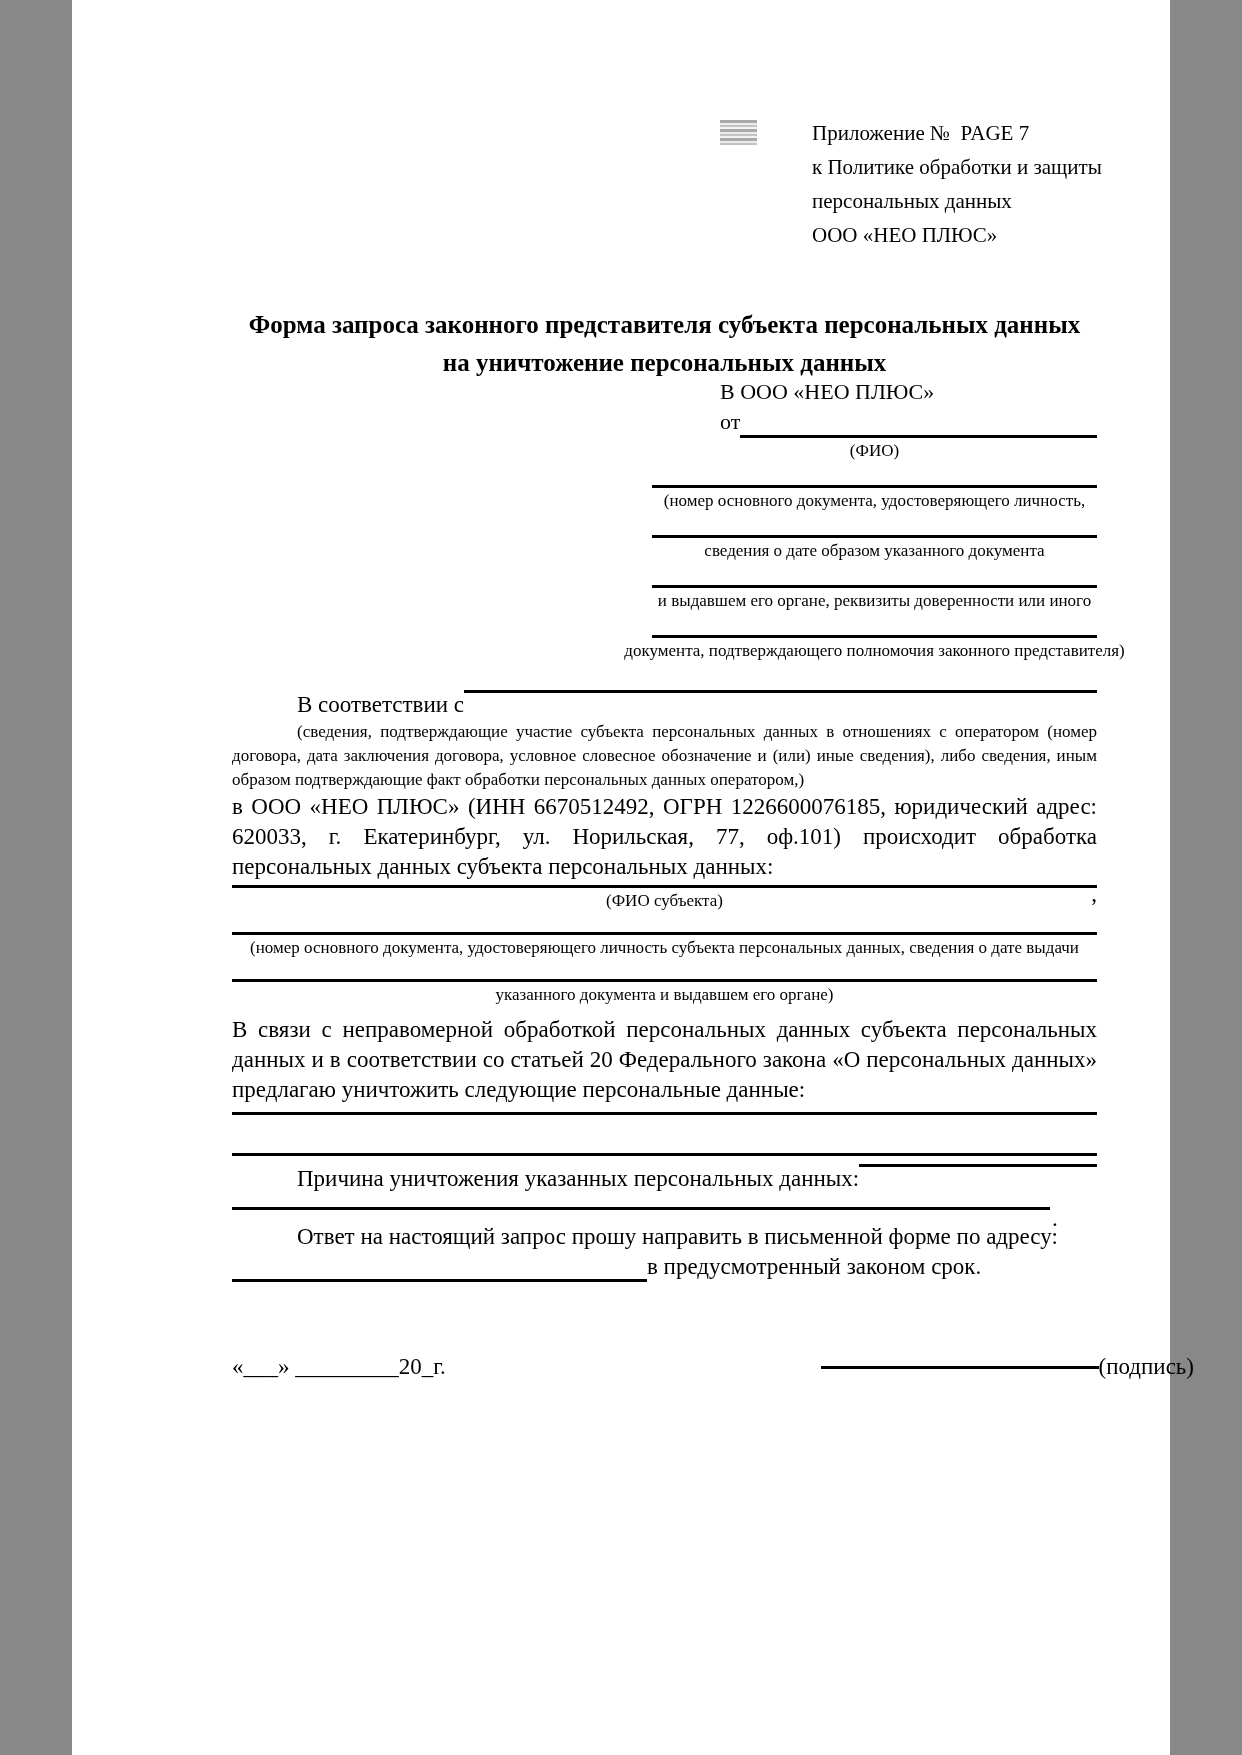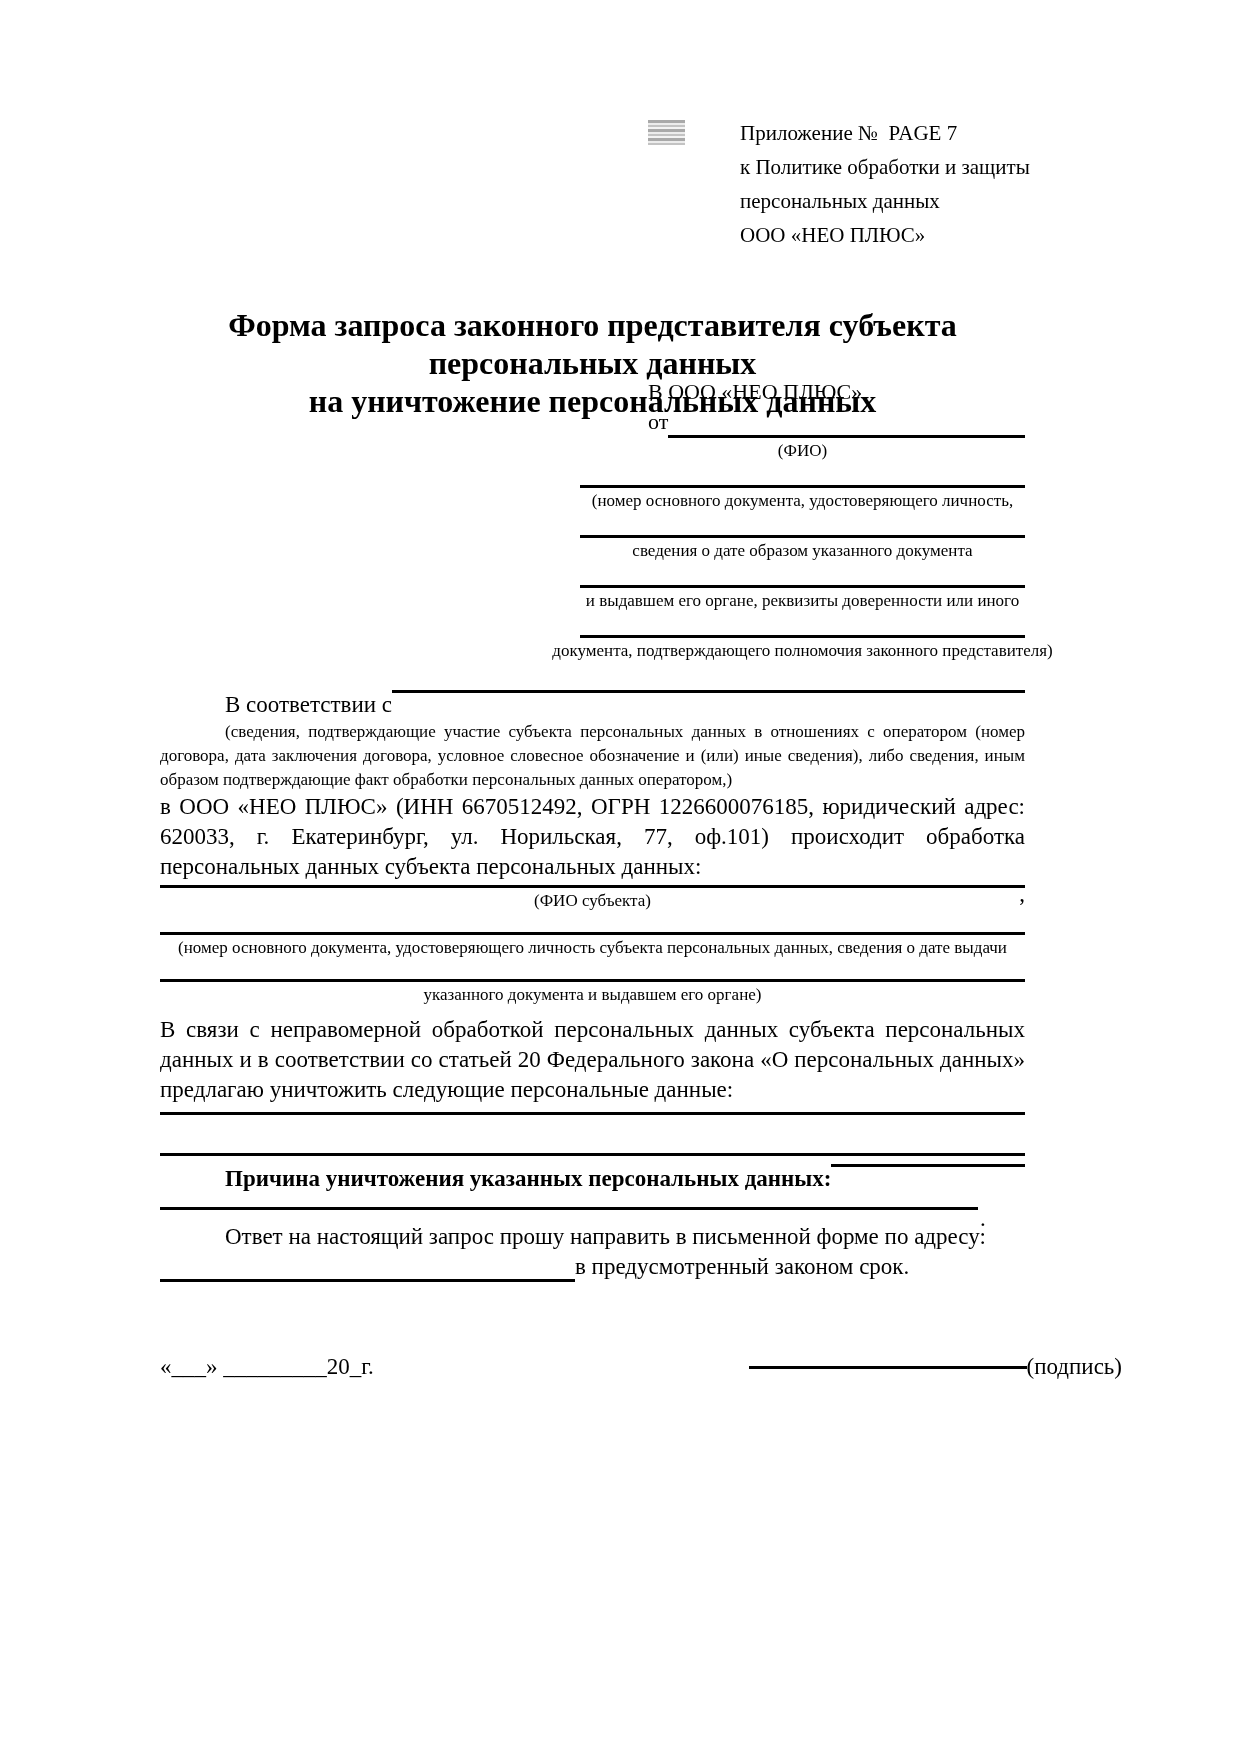--- a/index.html
+++ b/index.html
@@ -1,19 +1,19 @@
 <!DOCTYPE html>
 <html><head>
 <meta charset="utf-8">
 <style>
   * { margin:0; padding:0; box-sizing:border-box; }
   html,body { background:#888; }
   .page {
     position:relative;
-    width:1242px; height:1755px;
+    width:1098px; height:1755px;
     margin:0 auto;
     background:#ffffff;
     color:#000;
     font-family:"Liberation Serif","DejaVu Serif",serif;
     font-size:23px;
   }
   .pre { white-space:pre-wrap; }
 
   
   .header-note {
@@ -25,21 +25,21 @@
     position:absolute; left:648px; top:120px;
     width:37px; height:25px;
     background:repeating-linear-gradient(180deg,
       #a9a9a9 0 3px, #ececec 3px 5px, #c3c3c3 5px 7px, #f3f3f3 7px 9px);
   }
 
   
   .doc-title {
     position:absolute; left:160px; top:306px; width:865px;
     text-align:center; font-weight:bold;
-    font-size:32px; line-height:38px;
+    font-size:25px; line-height:38px;
   }
 
   
   .addr {
     position:absolute; left:580px; top:378px; width:445px;
     font-size:22px; line-height:28px;
   }
   .addr-to { padding-left:68px; }
   .addr-from-row { display:flex; margin-top:2px; height:30px; align-items:stretch; }
   .addr-from-row .lbl { padding-left:68px; white-space:nowrap; }
@@ -62,21 +62,21 @@
   .para { line-height:30px; text-align:justify; }
   .blank { border-bottom:3px solid #000; }
   .h6  { height:6px; }
   .h24 { height:24px; }
   .h10 { height:10px; }
   .h41 { height:41px; }
   .after-row { display:flex; align-items:flex-end; }
   .after-char { line-height:0; transform:translateY(9px); padding-left:2px; }
   .cap-mt { margin-top:3px; }
   .mt10 { margin-top:10px; }
-  .mt8  { margin-top:8px;font-weight:bold; }
+  .mt8  { margin-top:8px; }
   .mt12 { margin-top:12px; }
   .fixed-fill { border-bottom:3px solid #000; }
   .period-row { margin-top:8px; height:8px; display:flex; align-items:flex-end; }
   .period-row .fixed-fill { width:818px; height:100%; }
   .reply2 { display:flex; line-height:30px; align-items:stretch; }
   .reply2 .fixed-fill { width:415px; }
 
   
   .footer {
     position:absolute; left:160px; top:1352px; width:962px;

